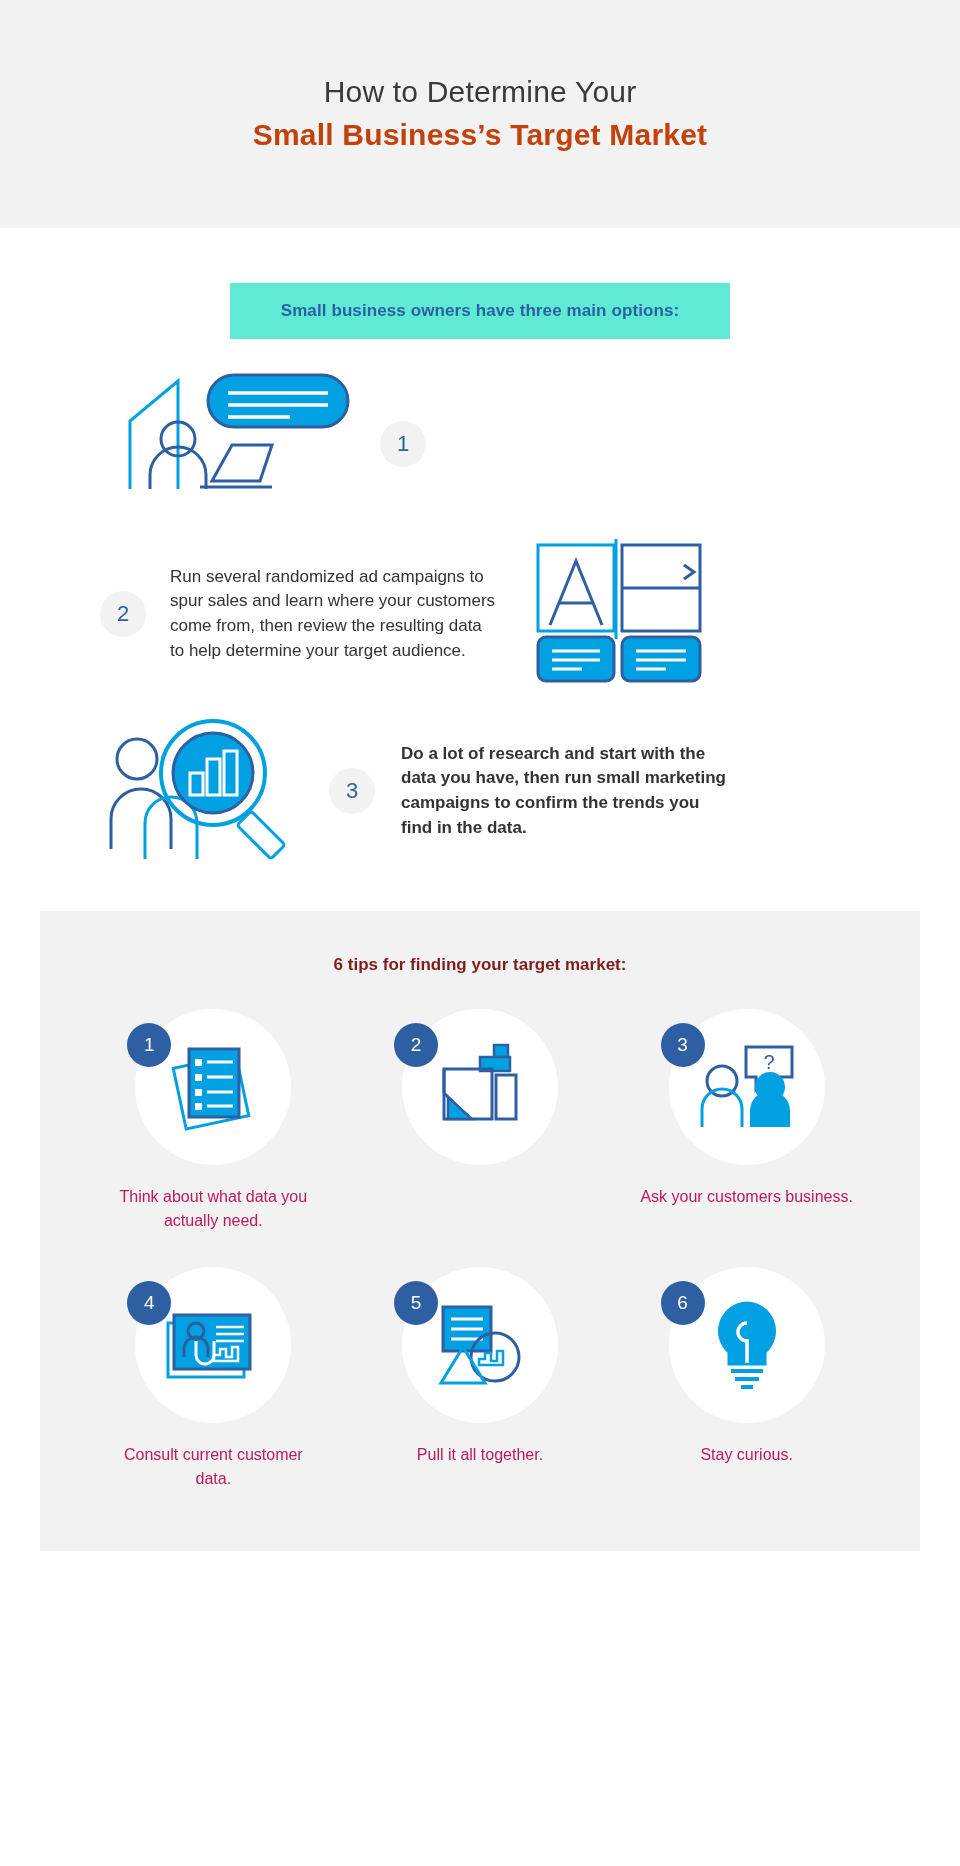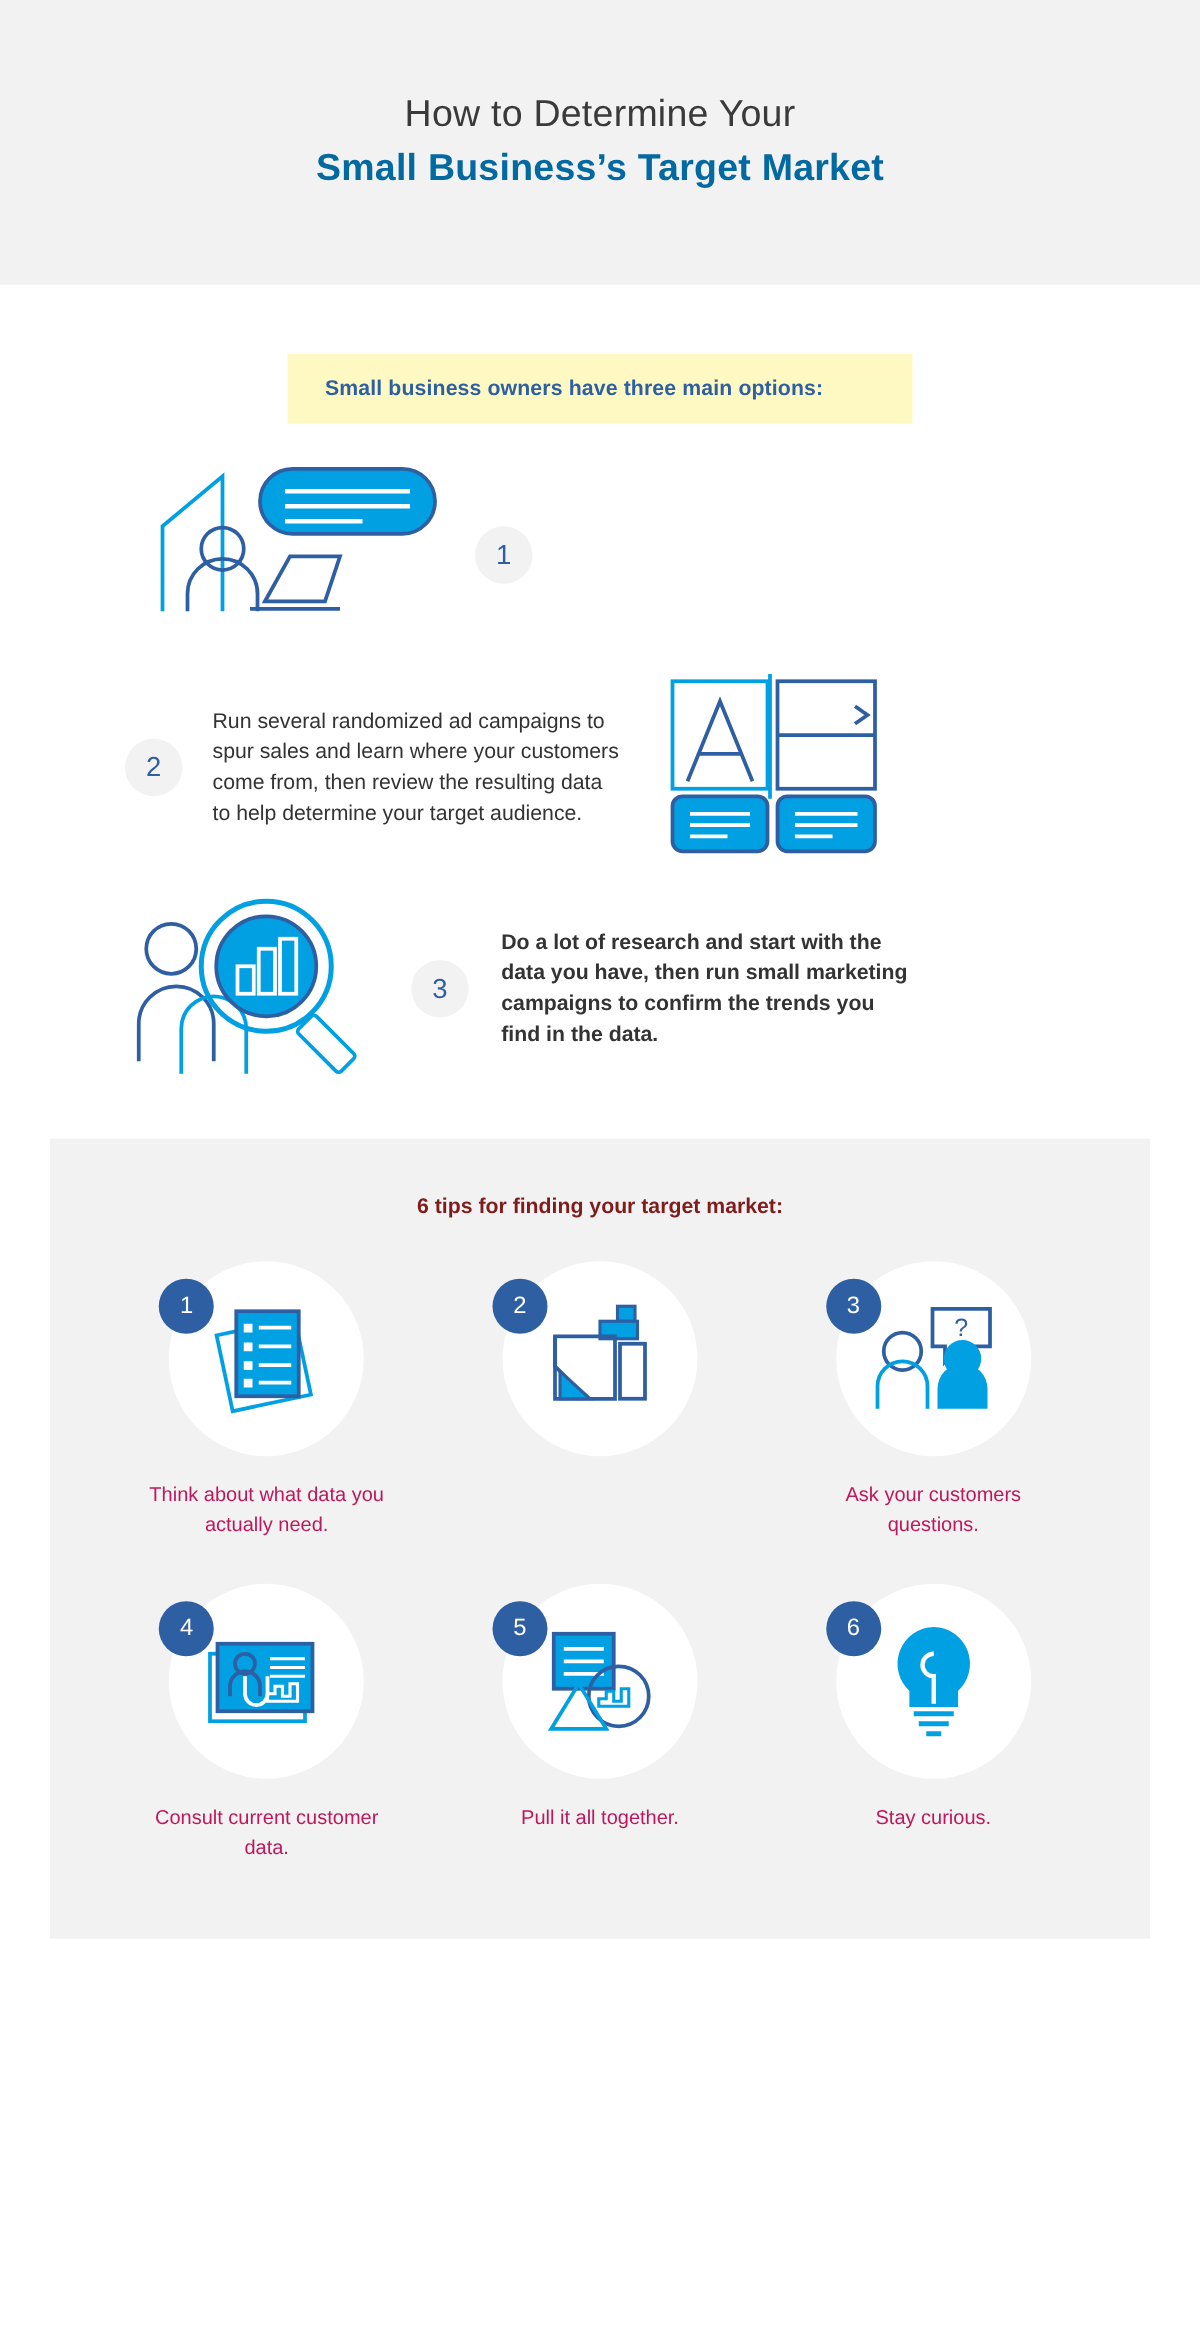--- a/index.html
+++ b/index.html
@@ -29,38 +29,39 @@
   }
   .title-line1 {
     font-size: 30px;
     color: #3a3a3a;
     font-weight: 400;
     letter-spacing: 0.2px;
     line-height: 1.3;
   }
   .title-line2 {
     font-size: 30px;
-    color: #0369a1;
+    color: #c2410c;
     font-weight: 700;
     letter-spacing: 0.2px;
     line-height: 1.35;
     margin-top: 4px;
   }
 
   
   .banner-wrap {
     margin-top: 55px;
     display: flex;
     justify-content: center;
   }
   .banner {
-    background: #fef9c3;
+    background: #5eead4;
     padding: 18px 30px;
     width: 500px;
     box-sizing: border-box;
+    text-align: center;
   }
   .banner-text {
     font-size: 17px;
     font-weight: 700;
     color: #2e5fa3;
     letter-spacing: 0.1px;
   }
 
   
   .steps {
@@ -288,21 +289,21 @@
         <div class="tip-badge">3</div>
         <svg width="110" height="104" viewBox="0 0 110 104">
           <path d="M54 12 L100 12 L100 42 L74 42 L64 54 L64 42 L54 42 Z" fill="none" stroke="#2e5fa3" stroke-width="3"></path>
           <text x="77" y="34" font-family="Liberation Sans, sans-serif" font-size="20" fill="#2e5fa3" text-anchor="middle">?</text>
           <circle cx="30" cy="46" r="15" fill="none" stroke="#2e5fa3" stroke-width="3"></circle>
           <path d="M10 92 L10 74 a20 20 0 0 1 40 0 L50 92" fill="none" stroke="#00a0e3" stroke-width="3"></path>
           <circle cx="78" cy="52" r="15" fill="#00a0e3"></circle>
           <path d="M58 92 L58 76 a20 20 0 0 1 40 0 L98 92" fill="#00a0e3"></path>
         </svg>
       </div>
-      <div class="tip-caption">Ask your customers questions.</div>
+      <div class="tip-caption">Ask your customers business.</div>
     </div>
 
     <div class="tip">
       <div class="tip-circle">
         <div class="tip-badge">4</div>
         <svg width="110" height="104" viewBox="0 0 110 104">
           <rect x="10" y="30" width="76" height="54" fill="none" stroke="#00a0e3" stroke-width="3"></rect>
           <rect x="16" y="22" width="76" height="54" fill="#00a0e3" stroke="#2e5fa3" stroke-width="3"></rect>
           <circle cx="38" cy="38" r="8" fill="none" stroke="#2e5fa3" stroke-width="3"></circle>
           <path d="M26 64 L26 56 a12 12 0 0 1 24 0 L50 64" fill="none" stroke="#2e5fa3" stroke-width="3"></path>

